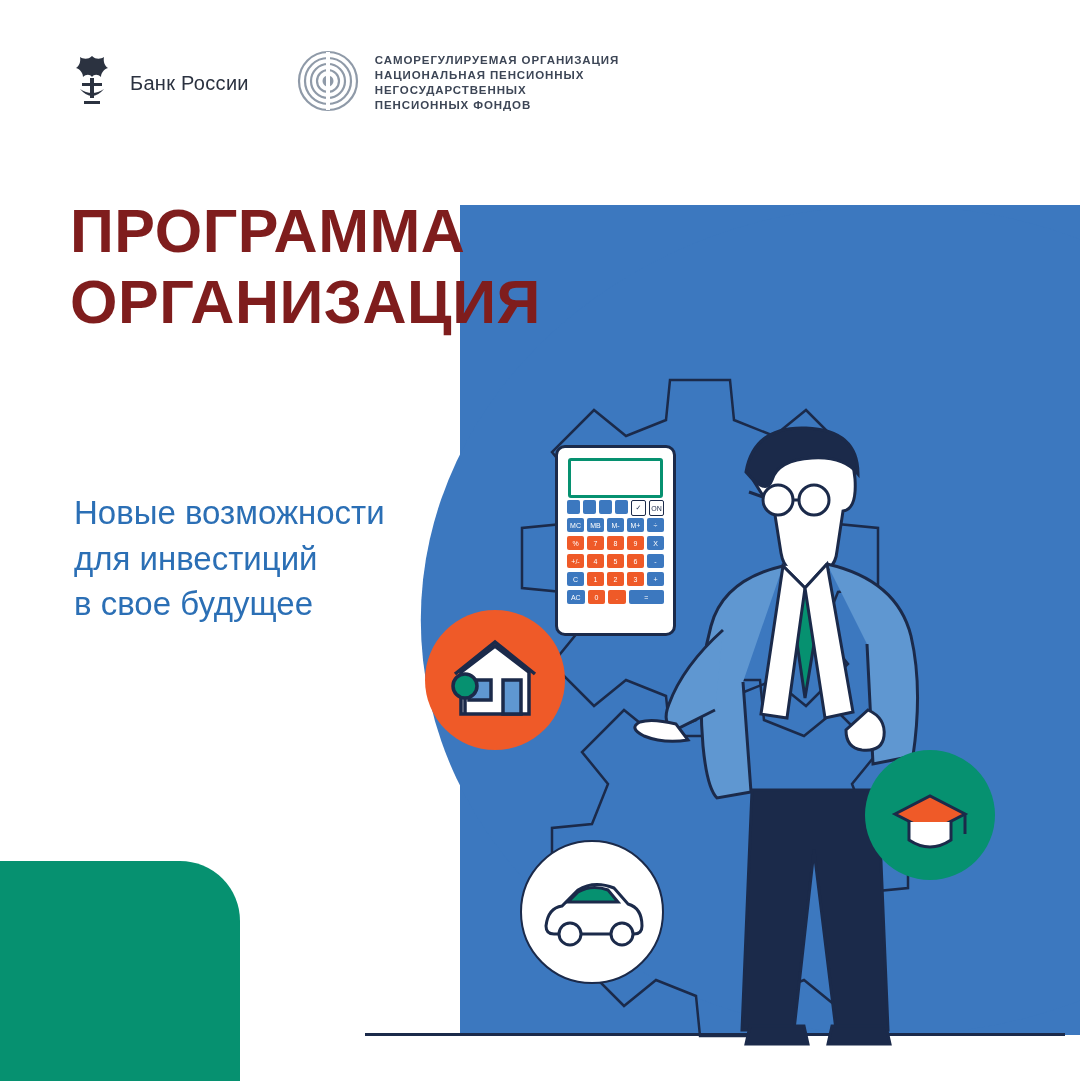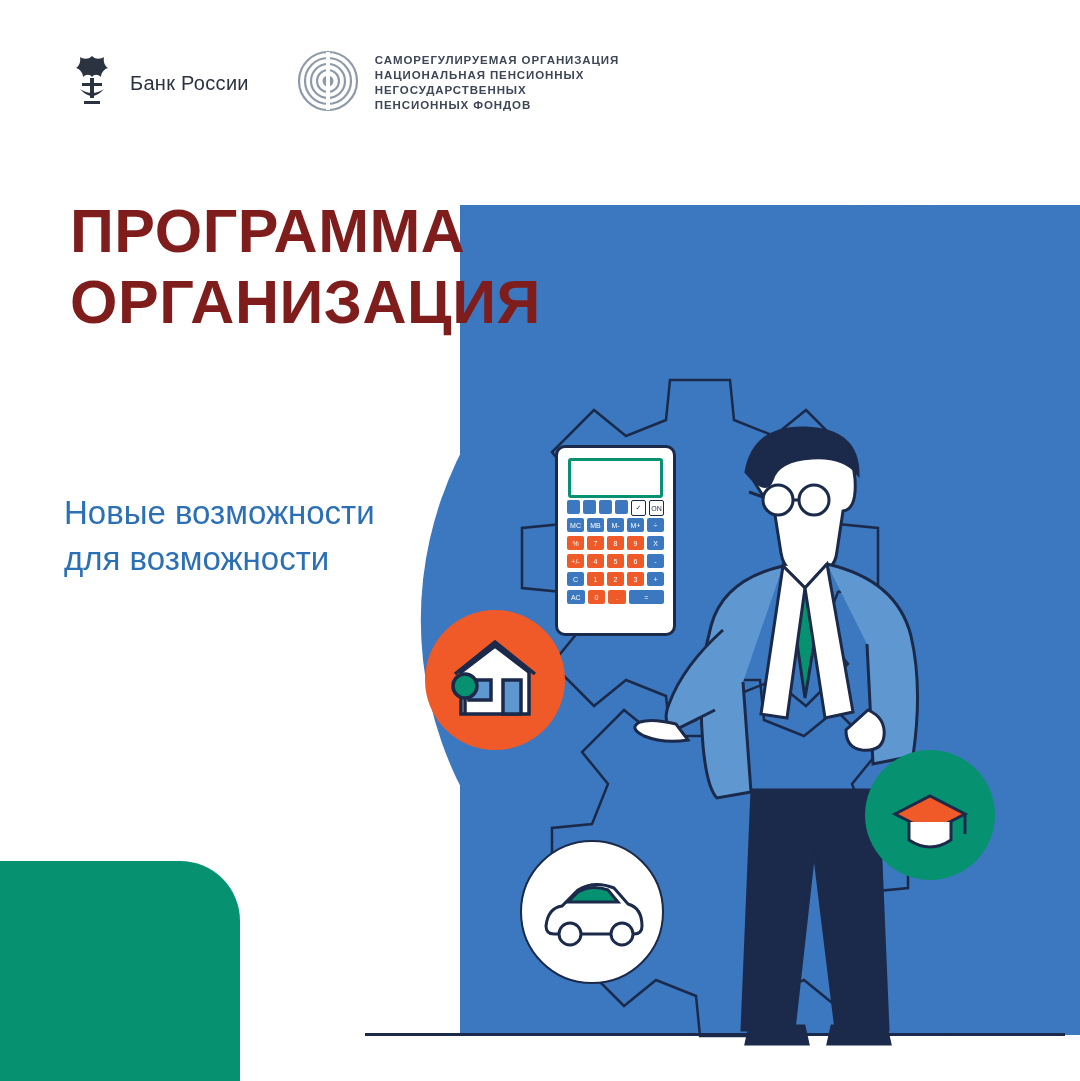--- a/index.html
+++ b/index.html
@@ -98,21 +98,21 @@
     top: 196px;
     width: 560px;
     font-size: 61px;
     line-height: 1.17;
     font-weight: bold;
     color: #7f1d1d;
     letter-spacing: .5px;
   }
   .subhead {
     position: absolute;
-    left: 64px;
+    left: 74px;
     top: 490px;
     width: 420px;
     font-size: 33px;
     line-height: 1.38;
     color: #2b6fb5;
   }
 
   
   .illustration {
     position: absolute;
@@ -218,21 +218,22 @@
 
   </div>
 
   <div class="headline">
     <div>ПРОГРАММА</div>
     <div>ОРГАНИЗАЦИЯ</div>
   </div>
 
   <div class="subhead">
     <div>Новые возможности</div>
-    <div>для возможности</div>
+    <div>для инвестиций</div>
+    <div>в свое будущее</div>
   </div>
 
   <div class="illustration">
 
     <svg width="700" height="700" viewBox="0 0 700 700" fill="none" stroke="#1b2a4a" stroke-width="2.5" style="position:absolute;left:0;top:0;">
       <path d="M300 30 l60 0 4 40 40 16 32 -26 42 42 -26 32 16 40 40 4 0 60 -40 4 -16 40 26 32 -42 42 -32 -26 -40 16 -4 40 -60 0 -4 -40 -40 -16 -32 26 -42 -42 26 -32 -16 -40 -40 -4 0 -60 40 -4 16 -40 -26 -32 42 -42 32 26 40 -16 z"></path>
       <path d="M330 330 l60 0 4 40 40 16 32 -26 42 42 -26 32 16 40 40 4 0 60 -40 4 -16 40 26 32 -42 42 -32 -26 -40 16 -4 40 -60 0 -4 -40 -40 -16 -32 26 -42 -42 26 -32 -16 -40 -40 -4 0 -60 40 -4 16 -40 -26 -32 42 -42 32 26 40 -16 z"></path>
     </svg>
 
     <svg width="420" height="700" viewBox="0 0 420 700" style="position:absolute;left:230px;top:30px;">

